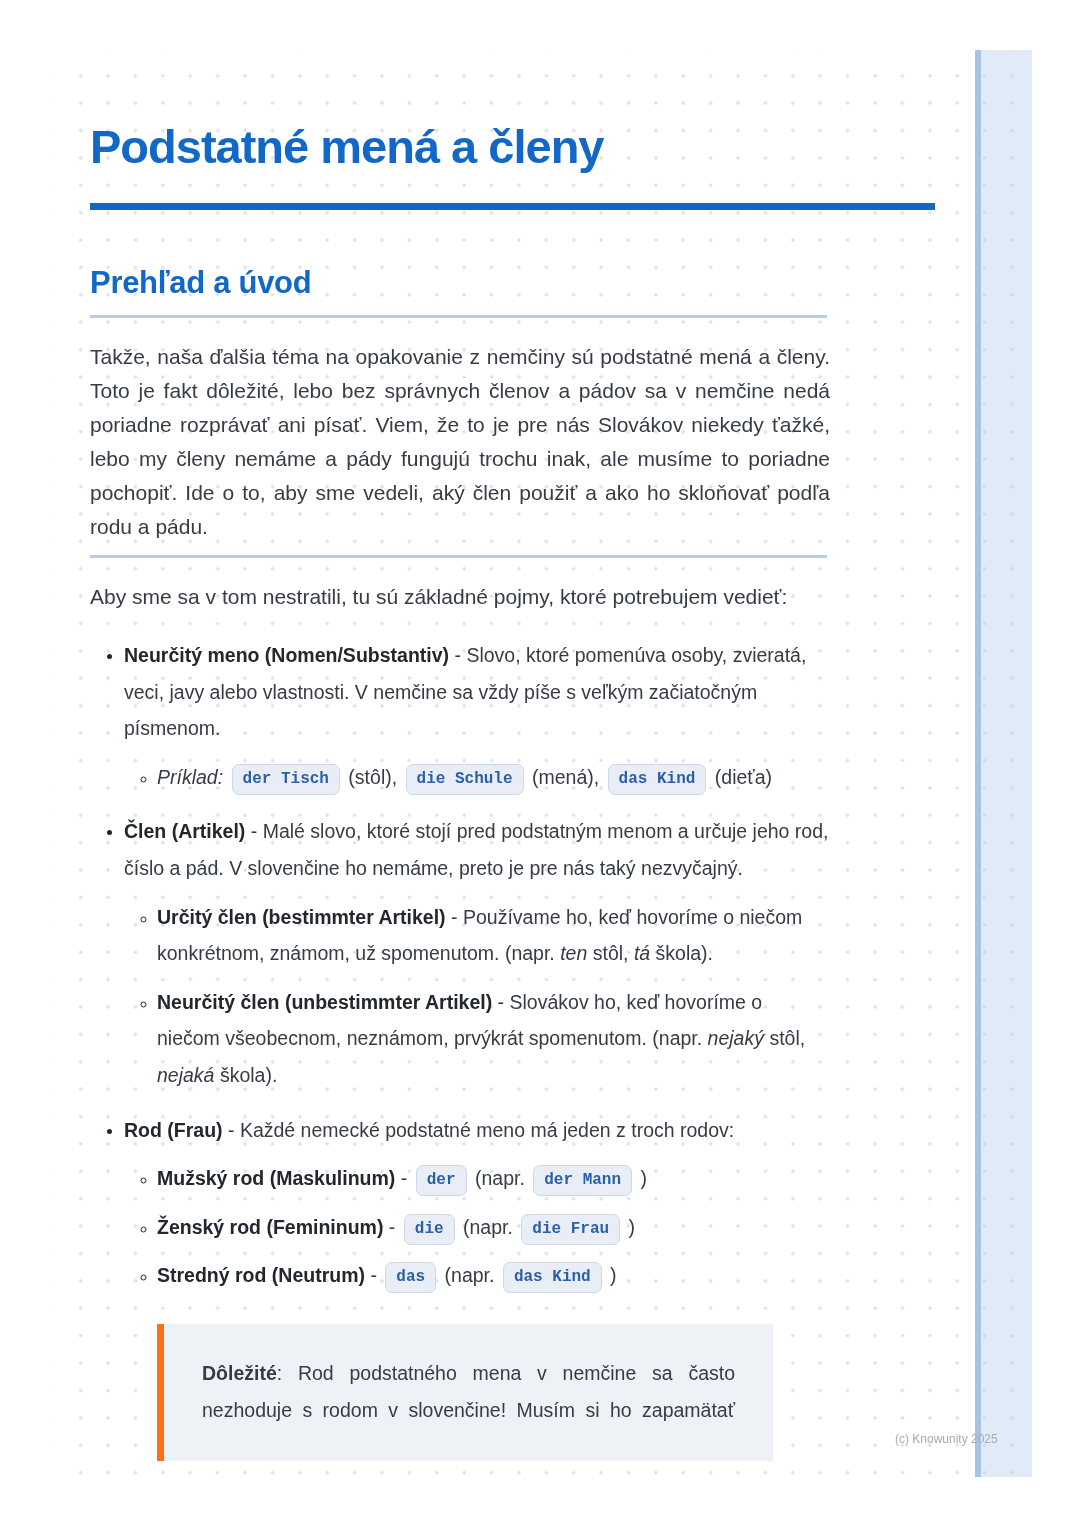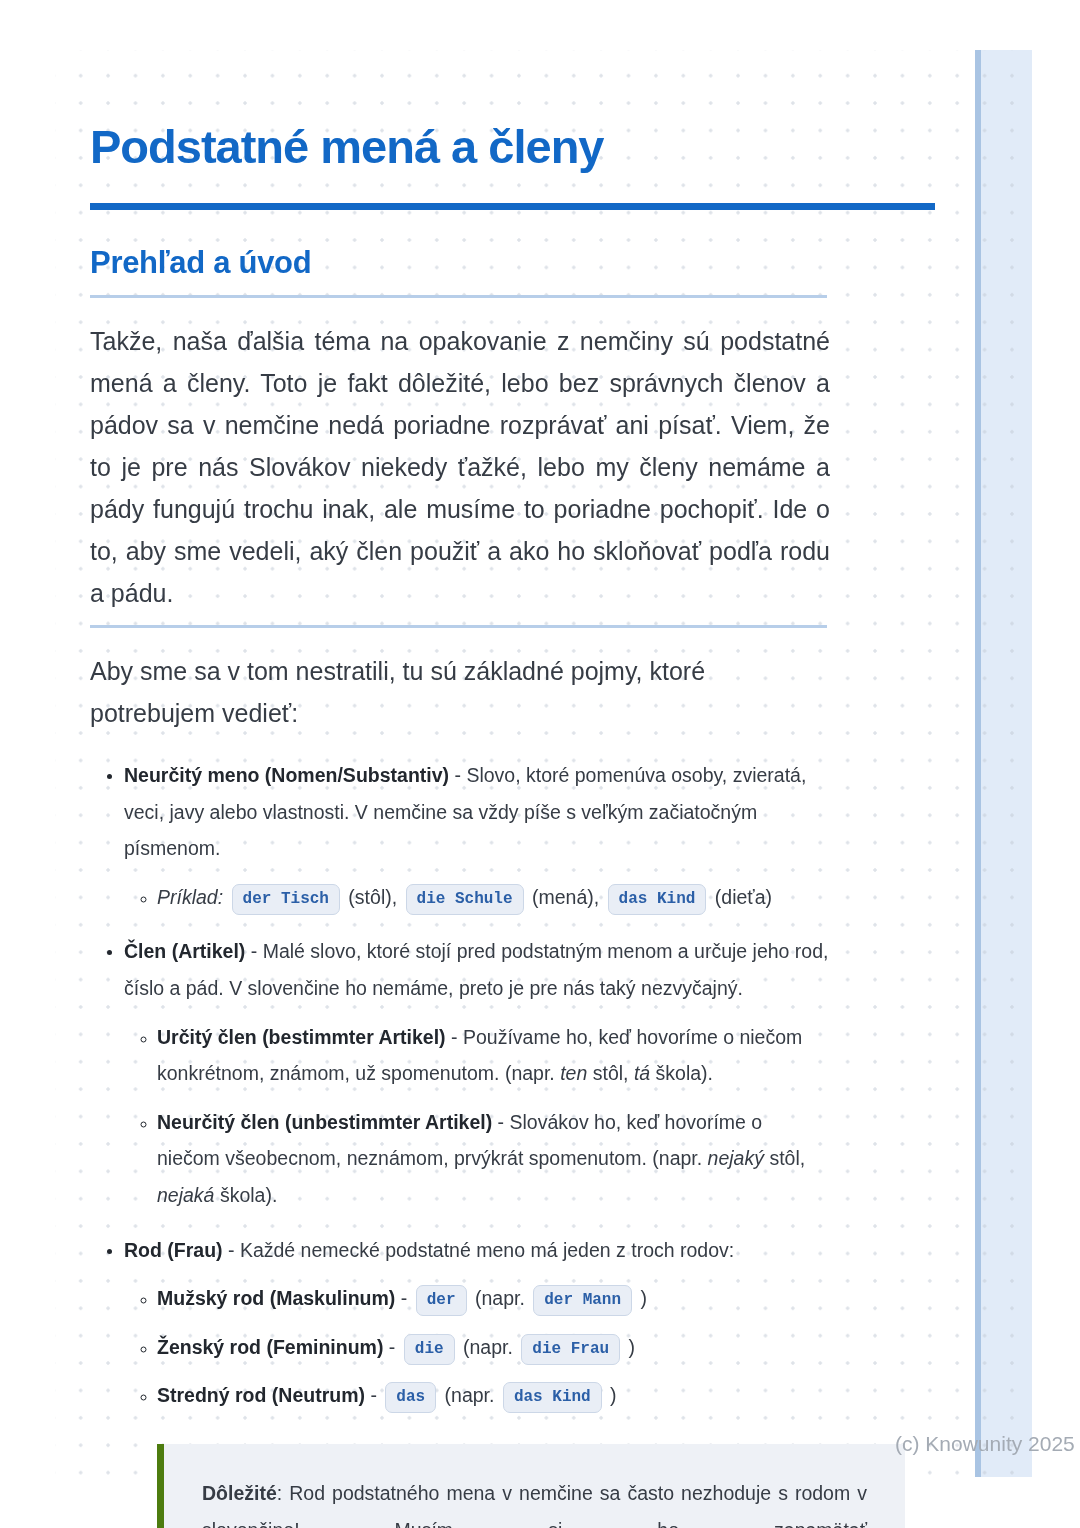--- a/index.html
+++ b/index.html
@@ -19,26 +19,26 @@
     background-size:27.4px 27.4px;background-position:12px 12px;opacity:.55;
     pointer-events:none;
   }
   .content{position:absolute;left:90px;top:0;width:845px;z-index:2;}
   h1{
     margin:0;padding-top:116px;font-size:47px;line-height:62px;font-weight:bold;
     color:#1268c6;letter-spacing:-1px;
   }
   .h1rule{margin-top:25px;width:845px;height:7px;background:#1268c6;}
   h2{
-    margin:32px 0 0 0;font-size:31px;line-height:42px;font-weight:bold;
+    margin:52px 0 0 0;font-size:31px;line-height:42px;font-weight:bold;
     color:#1268c6;letter-spacing:-0.3px;
   }
   .h2rule{margin-top:11px;width:737px;height:3px;background:#b7cee9;}
   .para{
-    margin:22px 0 0 0;width:740px;font-size:25px;line-height:42px;color:#363c45;
+    margin:22px 0 0 0;width:740px;font-size:21px;line-height:34px;color:#363c45;
   }
   .justify{text-align:justify;}
   .term{font-weight:bold;color:#22272e;}
   em.it{font-style:italic;}
   
   ul.main-list{
     margin:23px 0 0 0;padding:0 0 0 34px;width:706px;list-style:disc;
   }
   ul.main-list > li{
     font-size:19.5px;line-height:36.6px;margin-top:18px;color:#363c45;
@@ -50,29 +50,29 @@
   ul.sub-list > li{margin-top:12px;line-height:36.6px;}
   ul.sub-list > li::marker{color:#22272e;font-size:16px;}
   .code{
     display:inline-block;font-family:"Liberation Mono","DejaVu Sans Mono",monospace;
     font-weight:bold;font-size:16px;color:#2b5fa7;background:#e9eef6;
     border:1px solid #ccd7e7;border-radius:7px;padding:1px 10px 2px 10px;
     line-height:26px;margin:0 3px;vertical-align:1px;white-space:nowrap;text-align:right;
   }
   
   .callout{
-    margin:30px 0 0 67px;width:748px;box-sizing:border-box;background:#eef1f6;
-    border-left:7px solid #4d7c0f;padding:31px 38px 33px 38px;
+    margin:30px 0 0 67px;width:616px;box-sizing:border-box;background:#eef1f6;
+    border-left:7px solid #f97316;padding:31px 38px 33px 38px;
   }
   .callout p{
     margin:0;font-size:19.5px;line-height:36.6px;color:#363c45;
     text-align:justify;text-align-last:justify;
   }
   .watermark{
-    position:absolute;left:895px;top:1432px;font-size:21px;color:#a4abb4;z-index:5;
+    position:absolute;left:895px;top:1432px;font-size:12px;color:#a4abb4;z-index:5;
     white-space:nowrap;
   }
 </style>
 </head>
 <body>
 
 <div class="page">
   <div class="band"></div>
   <div class="dots"></div>
 

